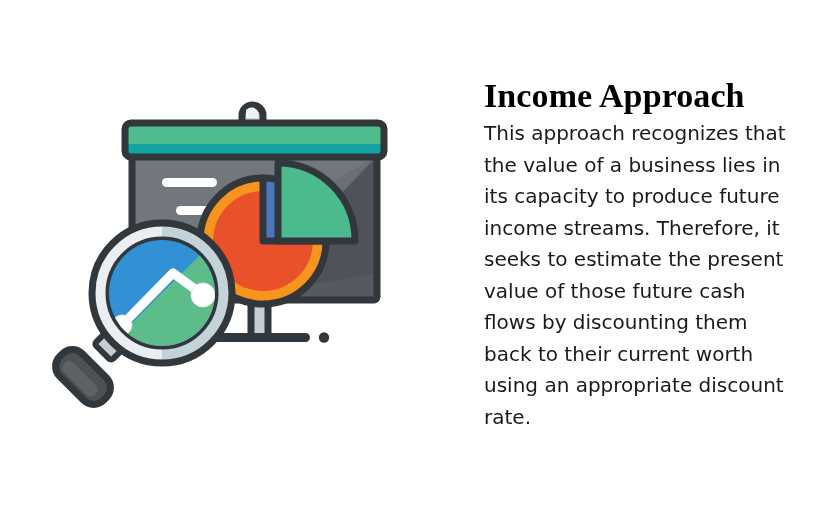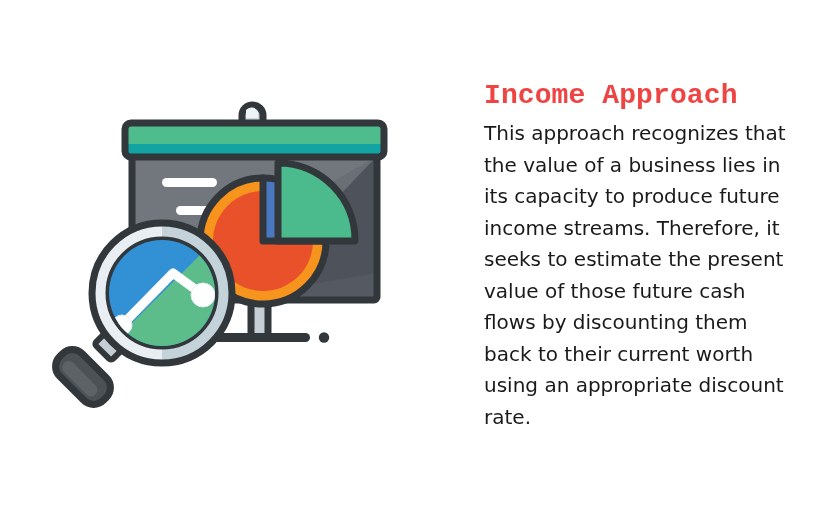--- a/index.html
+++ b/index.html
@@ -37,25 +37,25 @@
   }
 
   
   .text-col {
     position: absolute;
     left: 484px;
     top: 80px;
     width: 318px;
   }
   .heading {
-    font-family: Liberation Mono, monospace;
+    font-family: Liberation Serif, serif;
     font-weight: bold;
-    font-size: 28px;
+    font-size: 34px;
     line-height: 32px;
-    color: #ef4444;
+    color: #000000;
     margin: 0 0 6px 0;
     letter-spacing: 0.1px;
   }
   .body-text {
     font-family: "DejaVu Sans", "Liberation Sans", sans-serif;
     font-size: 20px;
     line-height: 31.5px;
     color: #1a1a1a;
     margin: 0;
     width: 315px;

